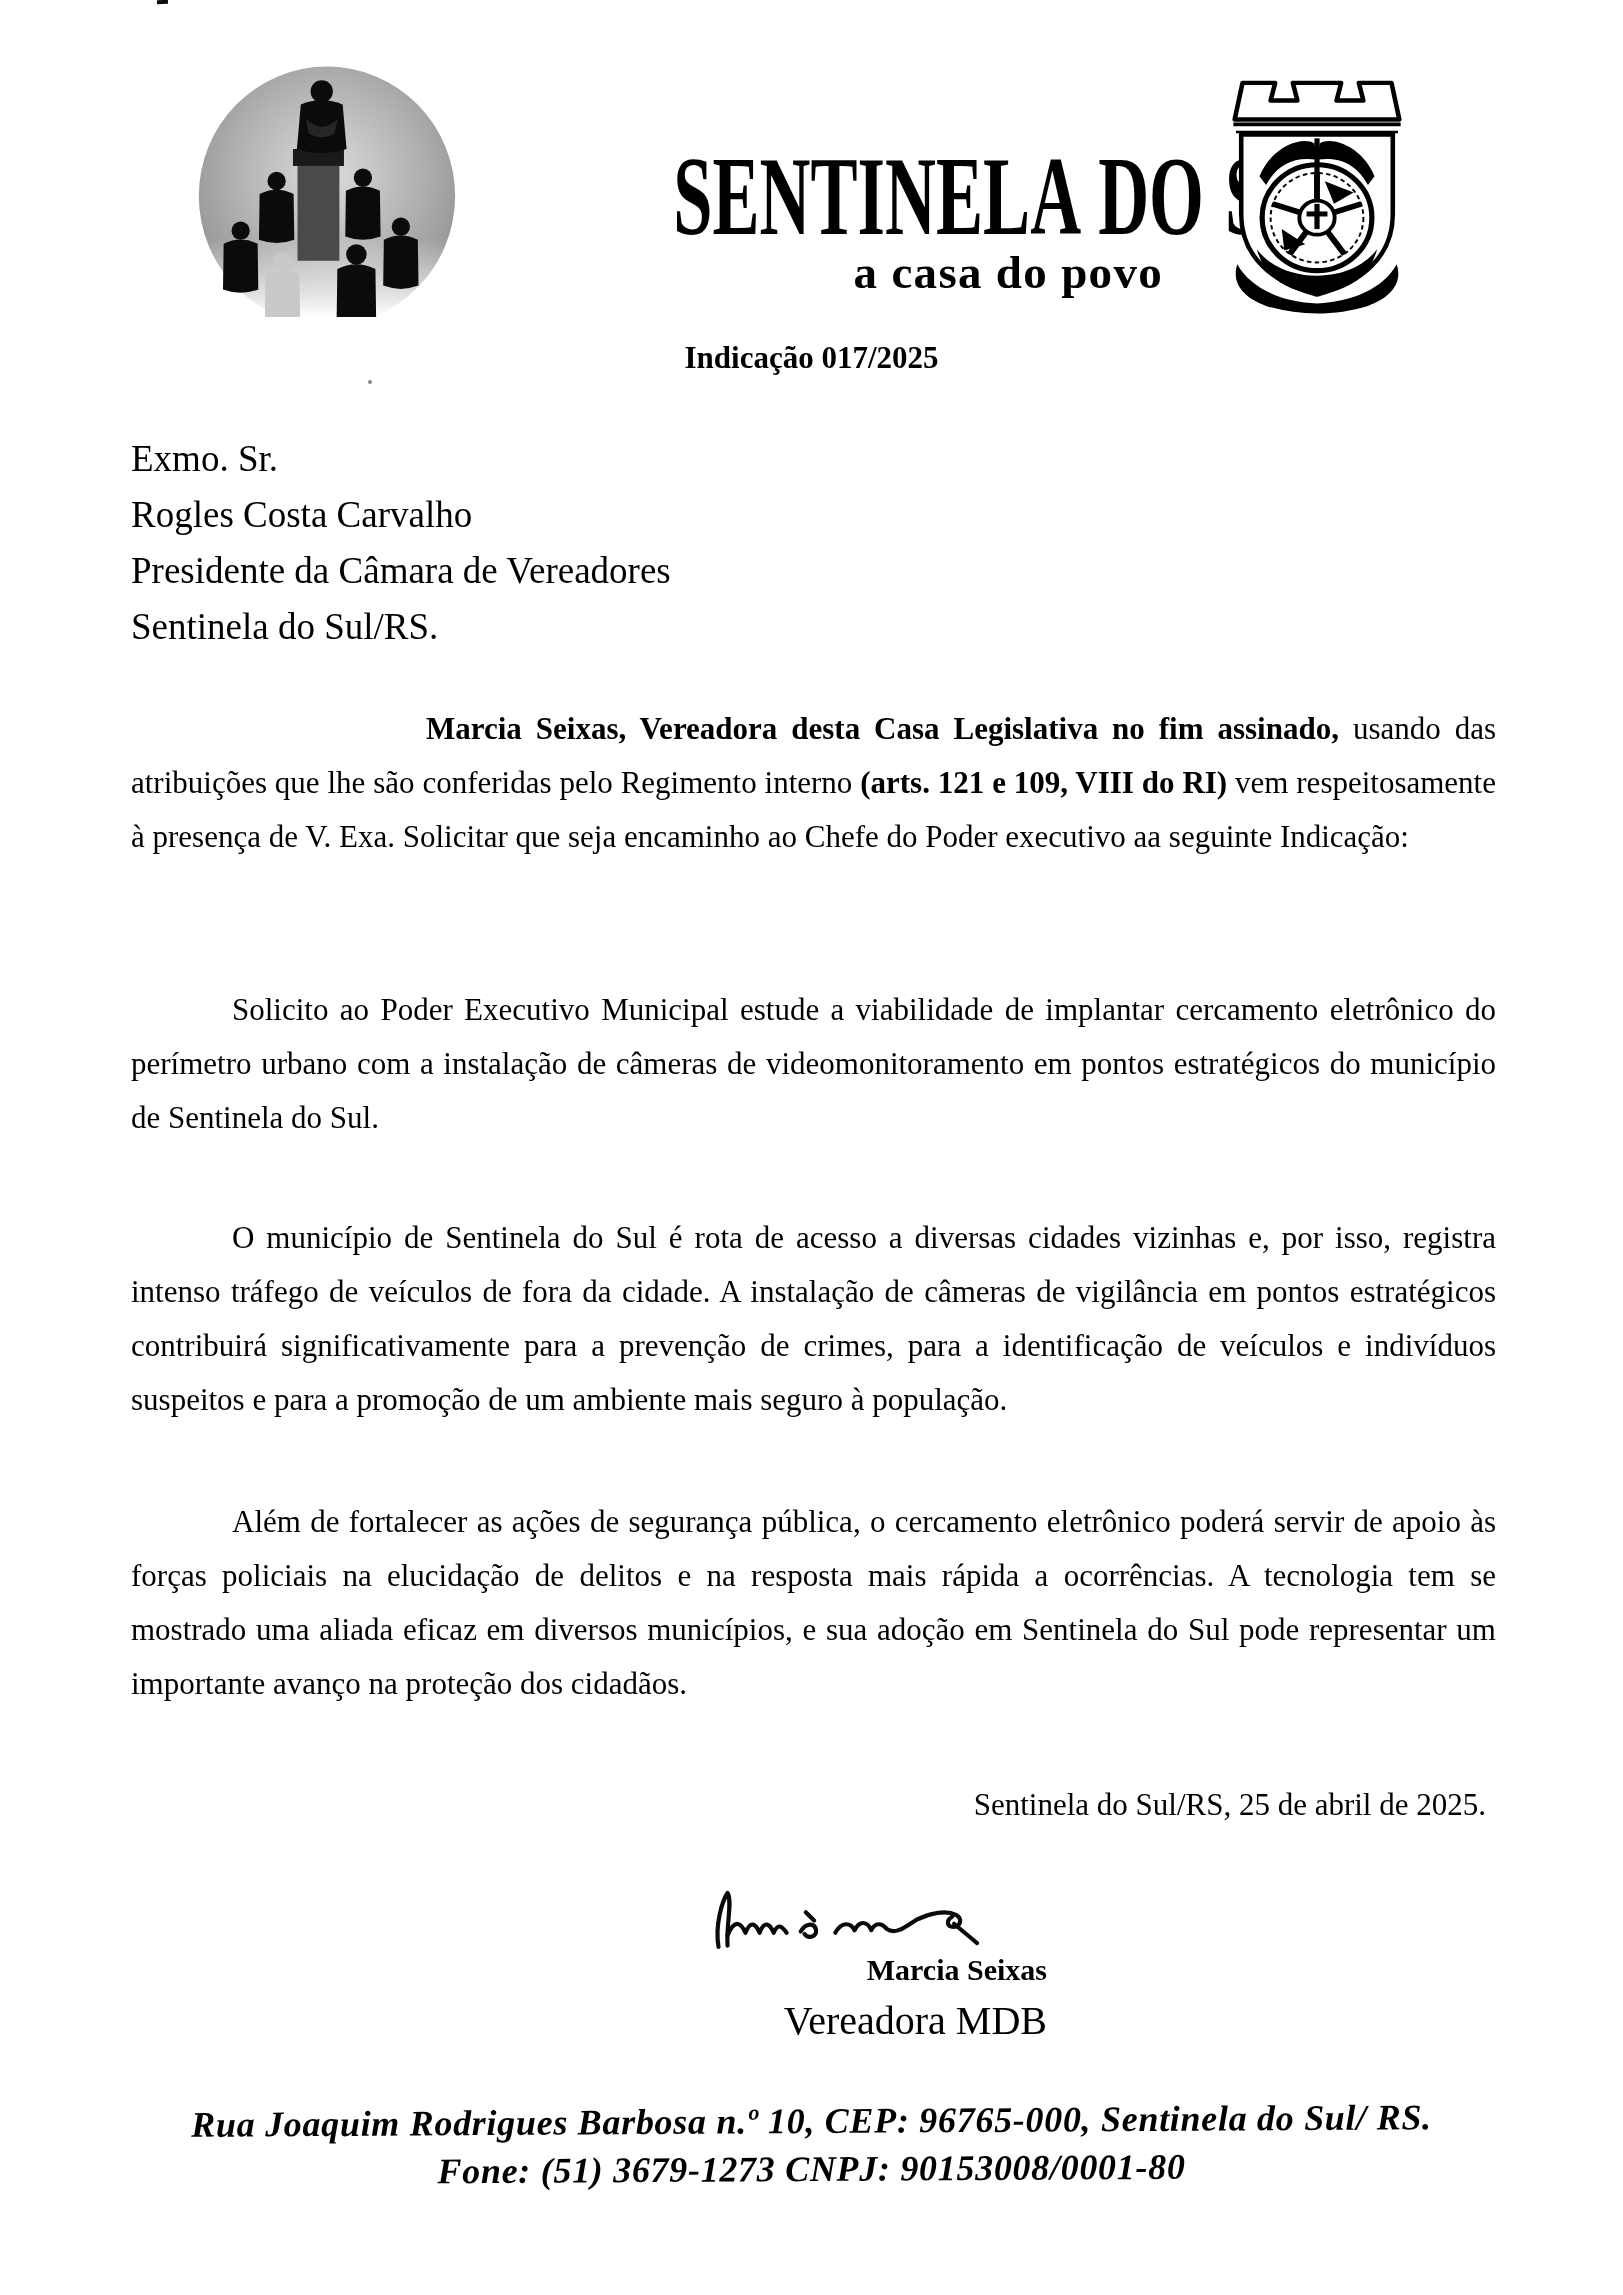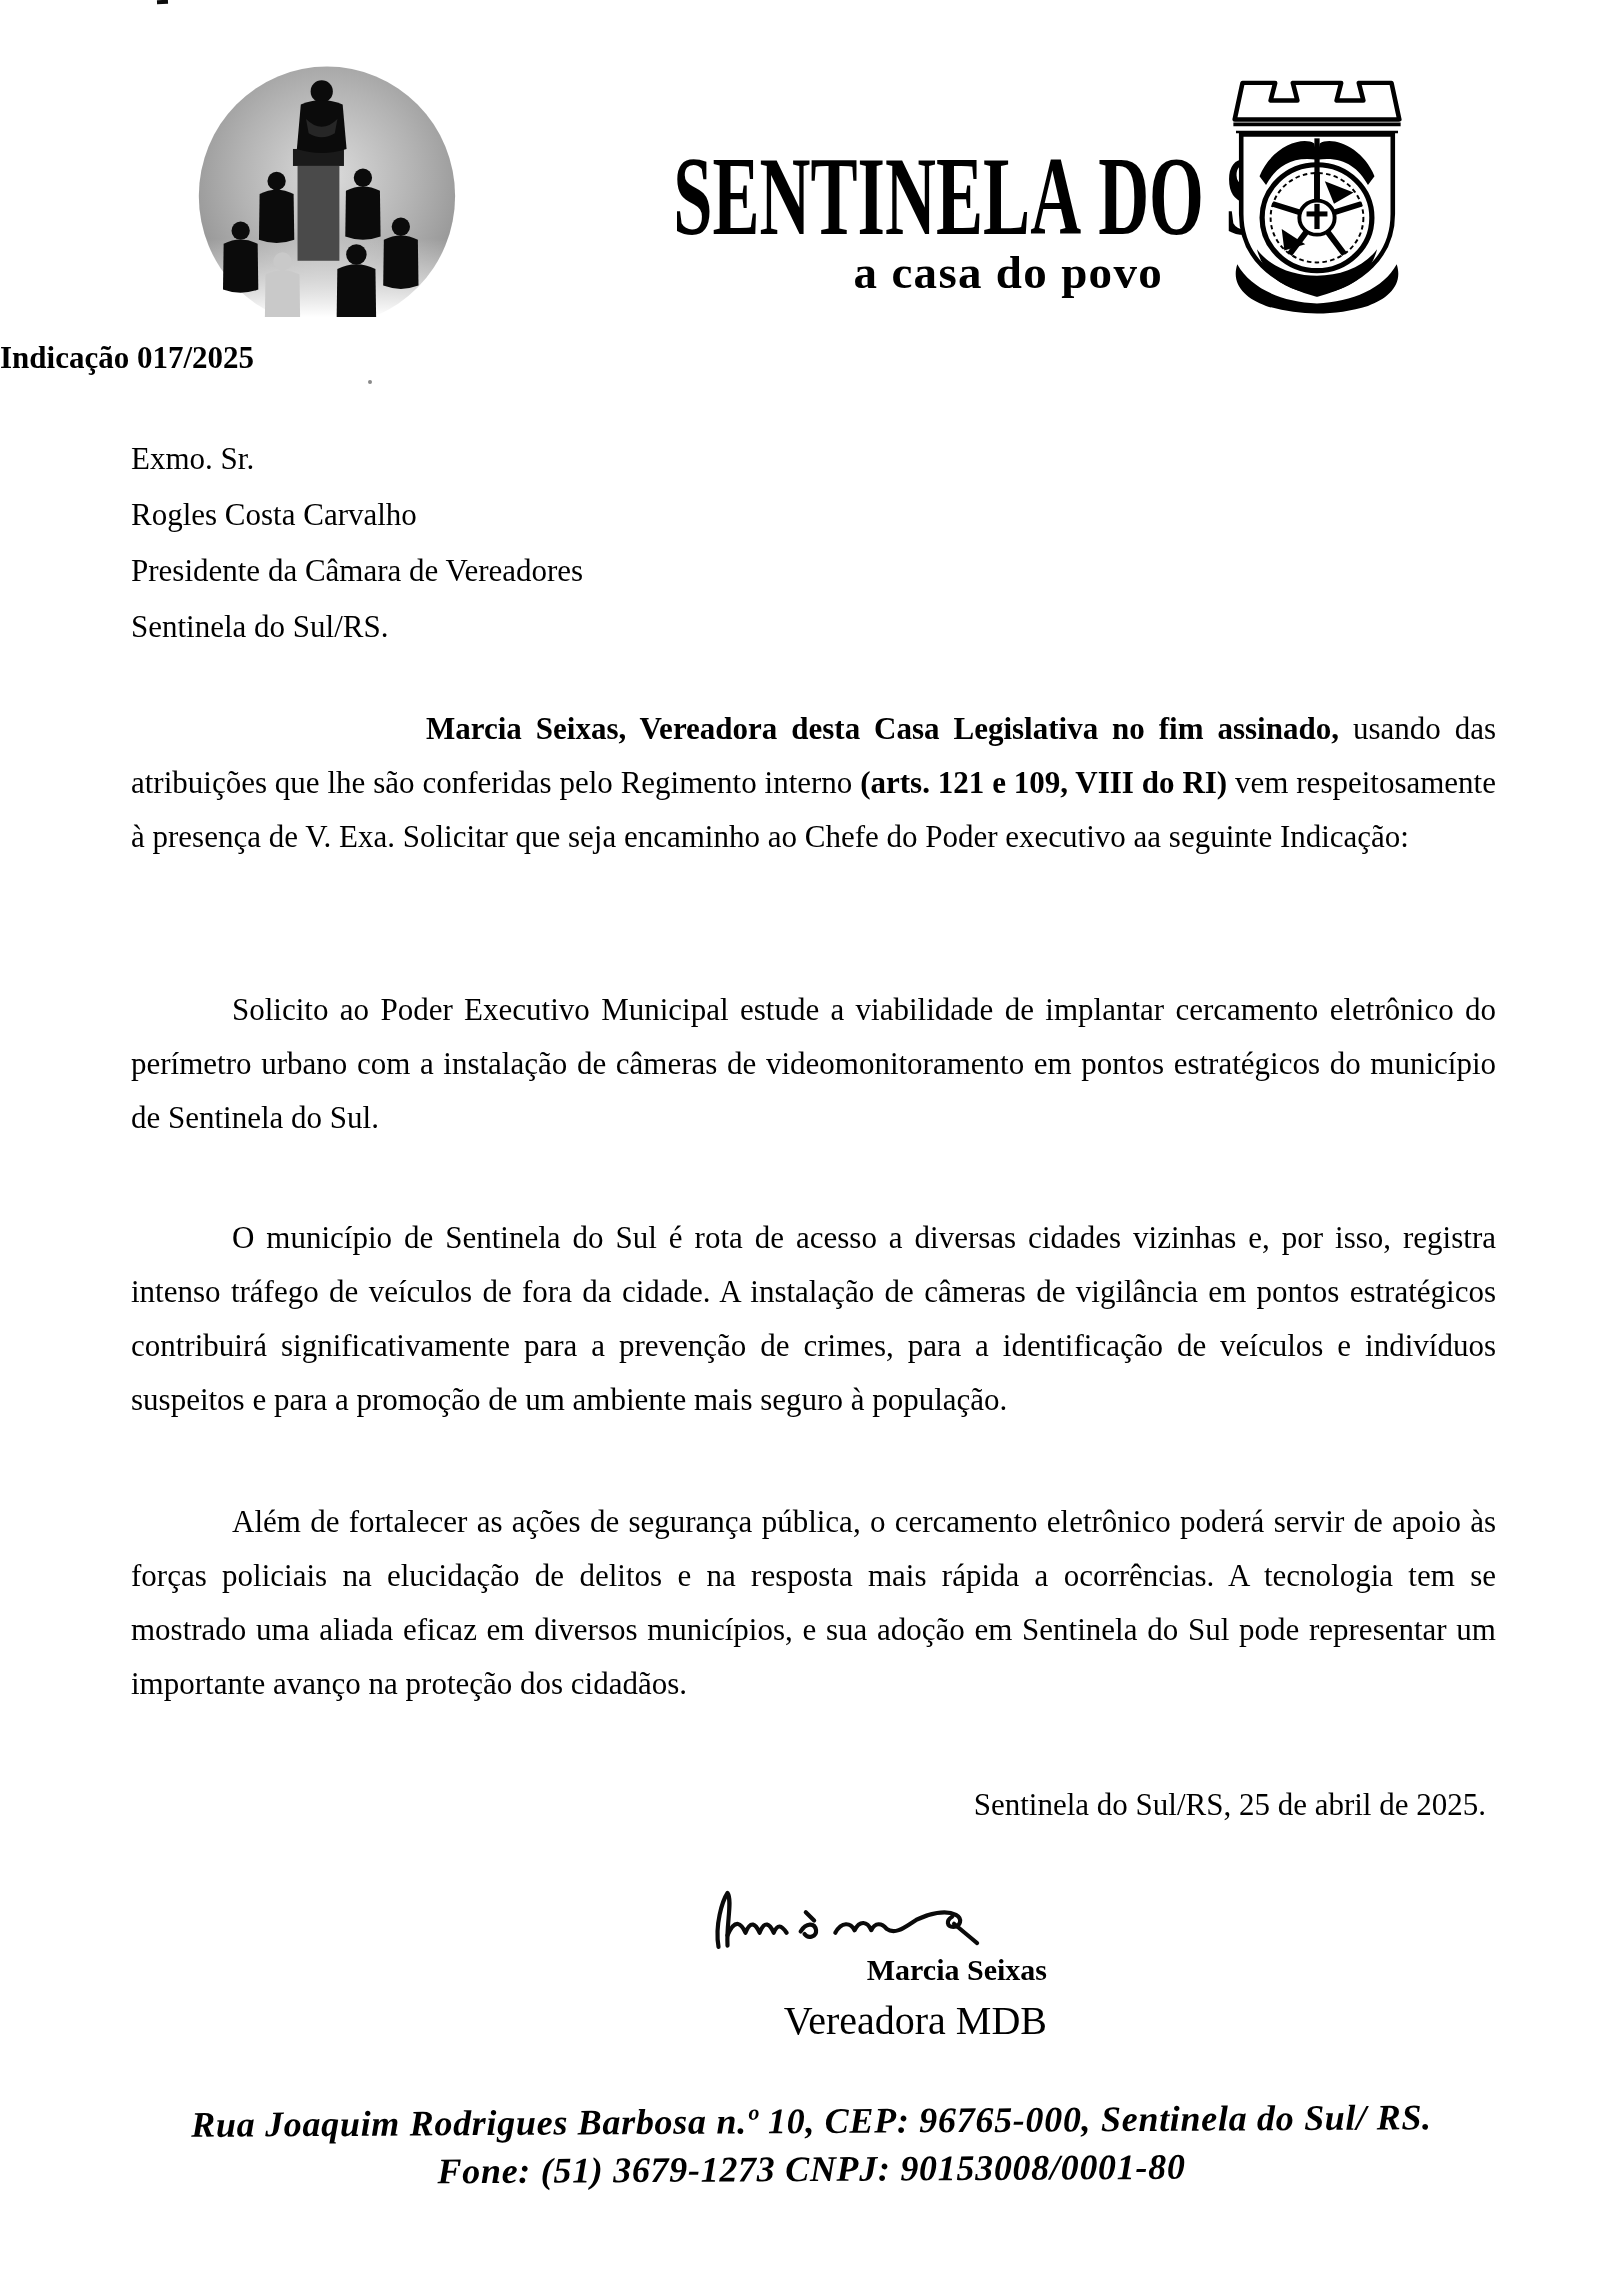--- a/index.html
+++ b/index.html
@@ -23,25 +23,25 @@
   .t1{top:0.7px}
   .t1 span{display:inline-block;font-weight:700;font-size:60px;line-height:60px;
            transform:scale(0.95,1.04);transform-origin:center top;word-spacing:10.5px;letter-spacing:0.7px}
   .t2{top:42px}
   .t2 span{display:inline-block;font-weight:700;font-size:112px;line-height:112px;
            transform:scaleX(0.63);transform-origin:center top;word-spacing:5.2px}
   .t3{top:149px;right:31px;width:auto;left:auto;text-align:left}
   .t3 span{display:inline-block;font-weight:700;font-size:47px;line-height:50px;letter-spacing:1.3px}
 
   
-  .doc-number{left:0;top:331px;width:1623px;text-align:left;
+  .doc-number{left:0;top:331px;width:1623px;text-align:center;
               font-weight:700;font-size:31px;line-height:54px}
 
   
-  .addressee{left:131px;top:431px;width:916px;font-size:31px;line-height:56px}
+  .addressee{left:131px;top:431px;width:916px;font-size:37px;line-height:56px}
 
   
   .para{left:131px;width:1365px;font-size:31px;line-height:54px;
         text-align:justify;text-justify:inter-word}
   .p1{top:702px;text-indent:295px}
   .p2{top:983px;text-indent:101px}
   .p3{top:1211px;text-indent:101px}
   .p4{top:1495px;text-indent:101px}
   .bold{font-weight:700}
 

